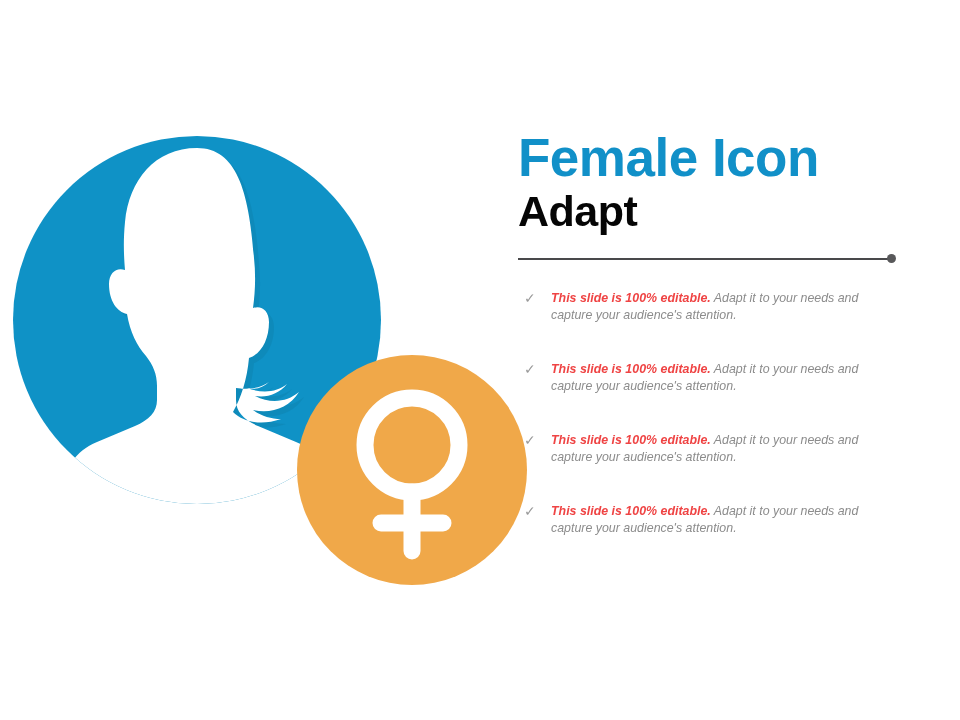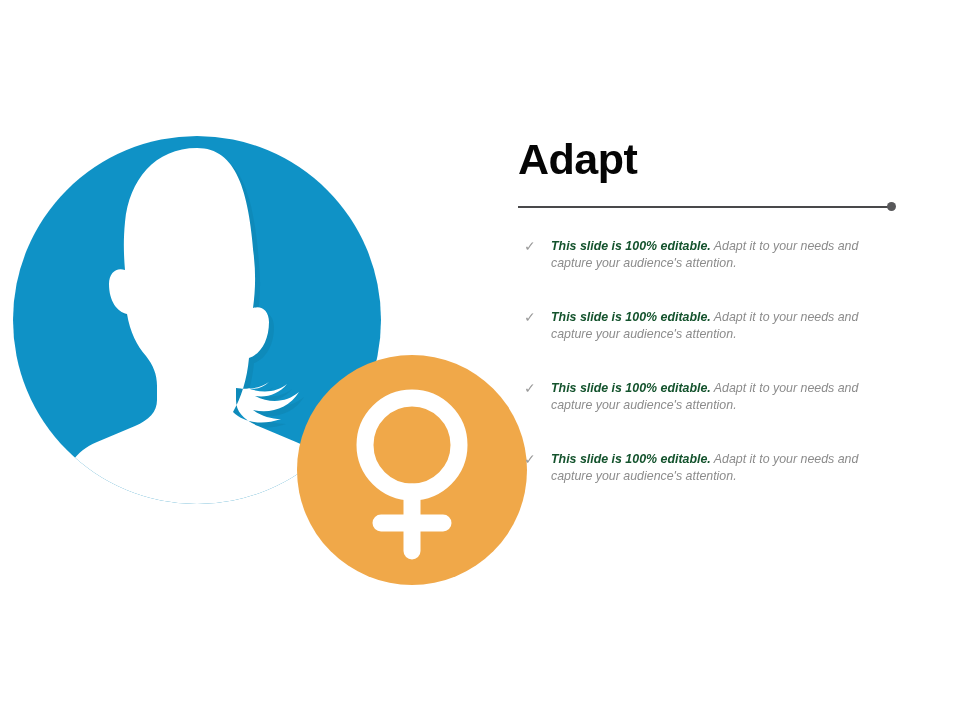--- a/index.html
+++ b/index.html
@@ -152,21 +152,21 @@
     margin: 0;
     font-size: 12.4px;
     line-height: 17px;
     font-style: italic;
     color: #8c8c8c;
   }
 
   .bullet-strong {
     font-weight: bold;
     font-style: italic;
-    color: #14532d;
+    color: #ef4444;
   }
 </style>
 </head>
 <body>
 
 <div id="slide">
 
   <div id="graphic-area">
 
     <div id="avatar-circle"></div>
@@ -255,20 +255,21 @@
       <circle cx="115" cy="90" r="47" fill="none" stroke="#ffffff" stroke-width="17"></circle>
       <line x1="115" y1="137" x2="115" y2="196" stroke="#ffffff" stroke-width="17" stroke-linecap="round"></line>
       <line x1="84" y1="168" x2="146" y2="168" stroke="#ffffff" stroke-width="17" stroke-linecap="round"></line>
     </svg>
 
   </div>
 
   <div id="text-area">
 
     <div id="title-block">
+      <span id="title-line-1">Female Icon</span>
       <span id="title-line-2">Adapt</span>
     </div>
 
     <div id="divider">
       <div id="divider-line"></div>
       <div id="divider-dot"></div>
     </div>
 
     <ul id="bullet-list">
 

